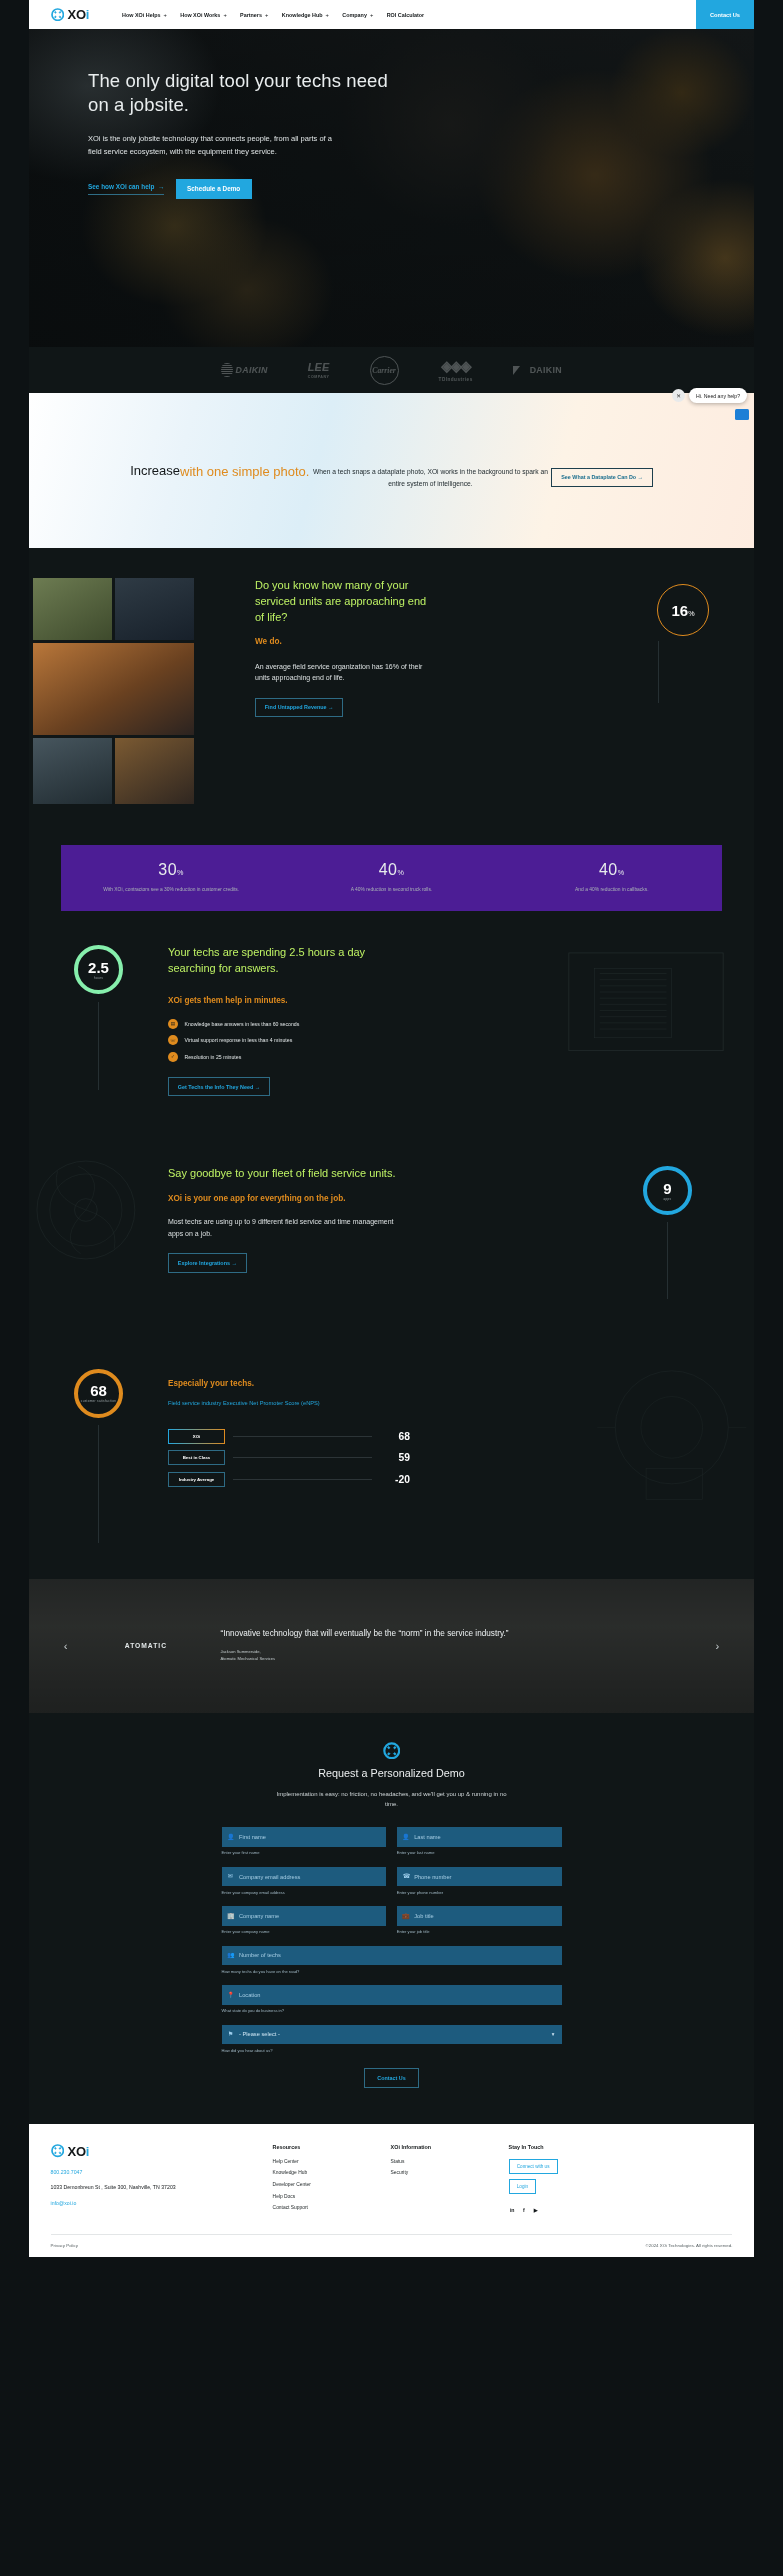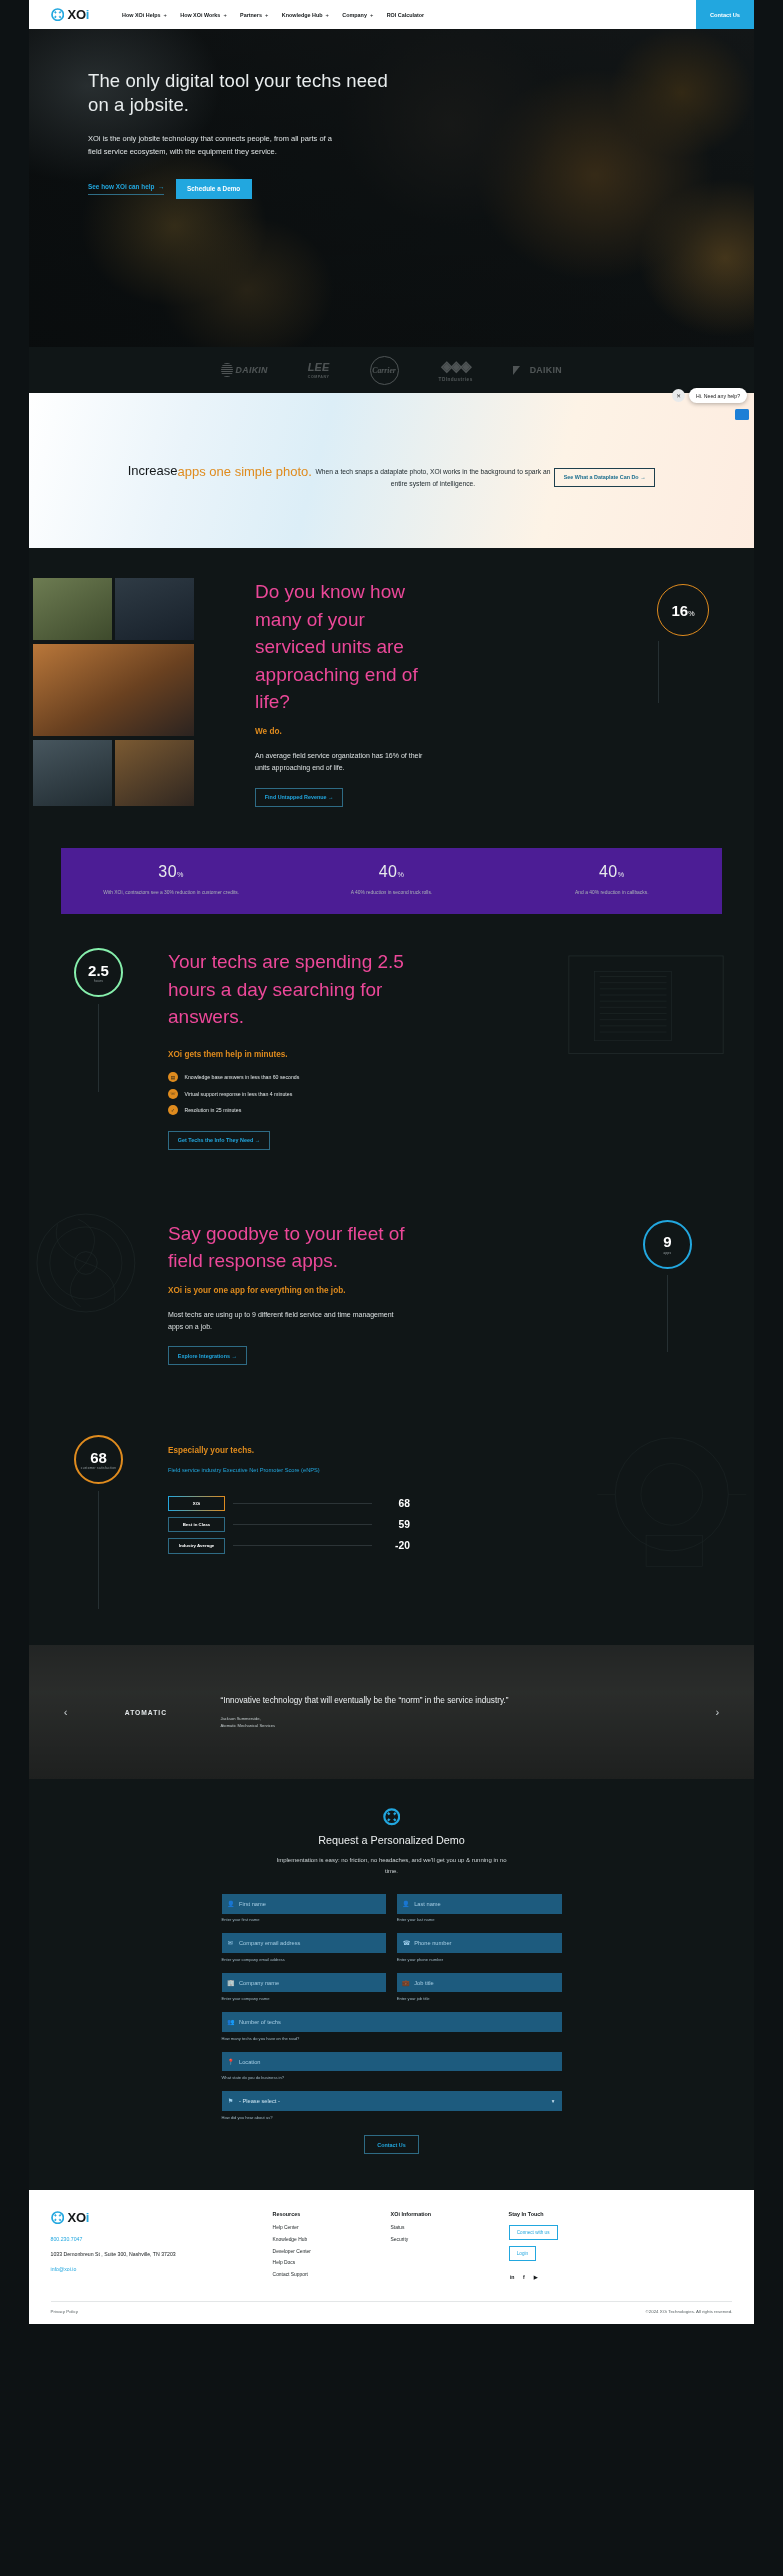--- a/index.html
+++ b/index.html
@@ -79,41 +79,41 @@
   .dots { position:absolute; inset:0; background-image:radial-gradient(#2a3133 0.5px, transparent 0.5px); background-size:13.4px 13.4px; opacity:.45;}
   .eol { display:flex; padding:30px 0 41px 0; position:relative;}
   .eol-photos { width:165px; flex:0 0 165px; padding-left:4.1px; display:grid; grid-template-columns:1fr 1fr; gap:3.1px; }
   .ph { background:#2a3033; }
   .ph1 { grid-column:1/2; height:62px; background:linear-gradient(150deg,#6d7c52,#3e4a2c); }
   .ph2 { grid-column:2/3; height:62px; background:linear-gradient(160deg,#2f3b45,#17202a); }
   .ph3 { grid-column:1/3; height:92px; background:linear-gradient(150deg,#b9773a,#6a4120 55%,#2b2320); }
   .ph4 { grid-column:1/2; height:66px; background:linear-gradient(160deg,#47565e,#202b31); }
   .ph5 { grid-column:2/3; height:66px; background:linear-gradient(150deg,#7b5a32,#2f2620); }
   .eol-body { padding-left:61px; max-width:242px; }
-  .h2-light { font-size:19px; line-height:1.45; font-weight:300; color:#ec4899;}
+  .h2-light { font-size:11px; line-height:1.45; font-weight:300; color:#bef264;}
   .accent { color:#df8b1e; font-weight:700; }
   .body-p { font-size:7px; line-height:1.7; color:#dbe0e1;}
   .outline-btn { border:0.5px solid #2e6b85; color:#22a7df; font-size:5.4px; font-weight:700; padding:5.7px 8.8px; display:inline-flex; gap:3.6px; align-items:center; cursor:pointer; background:transparent;}
   .ring { border-radius:50%; display:flex; align-items:center; justify-content:center; flex-direction:column; }
   .ring-16 { width:52px;height:52px; border:1px solid #df8b1e; margin-left:49px; margin-top:6.2px;}
   .ring-num { font-size:15px; font-weight:700; color:#fff; line-height:1;}
   .ring-num small { font-size:7.2px; font-weight:400; }
   .vline { width:0.5px; background:#263033; margin:0 auto; }
 
   
   .statbar { margin:0 32px; background:#4c1d95; display:flex; padding:15.5px 0 17.5px 0;}
   .stat { flex:1; text-align:center; padding:0 18.5px;}
   .stat-num { font-size:16px; font-weight:200; color:#e7ebec; letter-spacing:0.5px;}
   .stat-num small { font-size:7.2px; }
   .stat-lbl { margin-top:7.2px; font-size:4.9px; line-height:1.65; color:#aab3b6; }
 
   
   .two-col { display:flex; position:relative; padding:34px 0 36px 0;}
   .col-ring { width:139px; flex:0 0 139px; display:flex; flex-direction:column; align-items:center;}
-  .ring-lg { width:49px;height:49px;border:2px solid #86efac;}
+  .ring-lg { width:49px;height:49px;border:4px solid #86efac;}
   .ring-lbl { font-size:3.1px; color:#9aa3a6; letter-spacing:0.3px; margin-top:1.5px;}
   .col-body { flex:1; max-width:242px;}
   .bullets { margin-top:13.4px; display:flex; flex-direction:column; gap:6.7px;}
   .bullet { display:flex; align-items:center; gap:6.7px; font-size:5.2px; color:#e2e7e8;}
   .b-icon { width:9.8px;height:9.8px;border-radius:50%;background:#df8b1e;display:flex;align-items:center;justify-content:center;font-size:4.6px;color:#101617;flex:0 0 9.8px;}
   .art { position:absolute; right:0; top:20.6px; width:216px; height:155px; opacity:.5; }
 
   
   .nps-rows { margin-top:20.6px; display:flex; flex-direction:column; gap:6.2px; max-width:242px;}
   .nps-row { display:flex; align-items:center; gap:8.2px;}
@@ -257,21 +257,21 @@
     </div>
     <div class="chat-widget">
       <div class="chat-x">✕</div>
       <div class="chat-bub">Hi. Need any help?</div>
     </div>
     <div class="chat-launch"></div>
   </div>
 
   <div class="increase">
     <div class="inc-h2">Increase</div>
-    <div class="inc-h2b">apps one simple photo.</div>
+    <div class="inc-h2b">with one simple photo.</div>
     <div class="inc-p">When a tech snaps a dataplate photo, XOi works in the background to spark an entire system of intelligence.</div>
     <button class="outline-btn-dark">See What a Dataplate Can Do  →</button>
   </div>
 
   <div class="sec">
     <div class="dots"></div>
     <div class="eol">
       <div class="eol-photos">
         <div class="ph ph1"></div>
         <div class="ph ph2"></div>
@@ -361,21 +361,21 @@
         <circle cx="110" cy="130" r="22" fill="none" stroke="#33403f" stroke-width="1.2"></circle>
         <g stroke="#33403f" stroke-width="1" fill="none">
           <path d="M110 130 Q150 70 95 45"></path>
             <path d="M110 130 Q175 150 165 205"></path>
           <path d="M110 130 Q55 185 100 215"></path>
             <path d="M110 130 Q40 105 55 55"></path>
         </g>
       </svg>
       <div style="width:139px;flex:0 0 139px"></div>
       <div class="col-body">
-        <div class="h2-light">Say goodbye to your fleet of field response apps.</div>
+        <div class="h2-light">Say goodbye to your fleet of field service units.</div>
         <div class="accent" style="margin-top:11.3px;font-size:8.2px">XOi is your one app for everything on the job.</div>
         <div class="body-p" style="margin-top:13.4px">Most techs are using up to 9 different field service and time management apps on a job.</div>
         <div style="margin-top:13.4px"><button class="outline-btn">Explore Integrations  →</button></div>
       </div>
       <div style="flex:1"></div>
       <div style="padding-right:62px">
         <div class="ring ring-lg" style="border-color:#22a7df">
           <span class="ring-num">9</span>
           <span class="ring-lbl">apps</span>
         </div>

